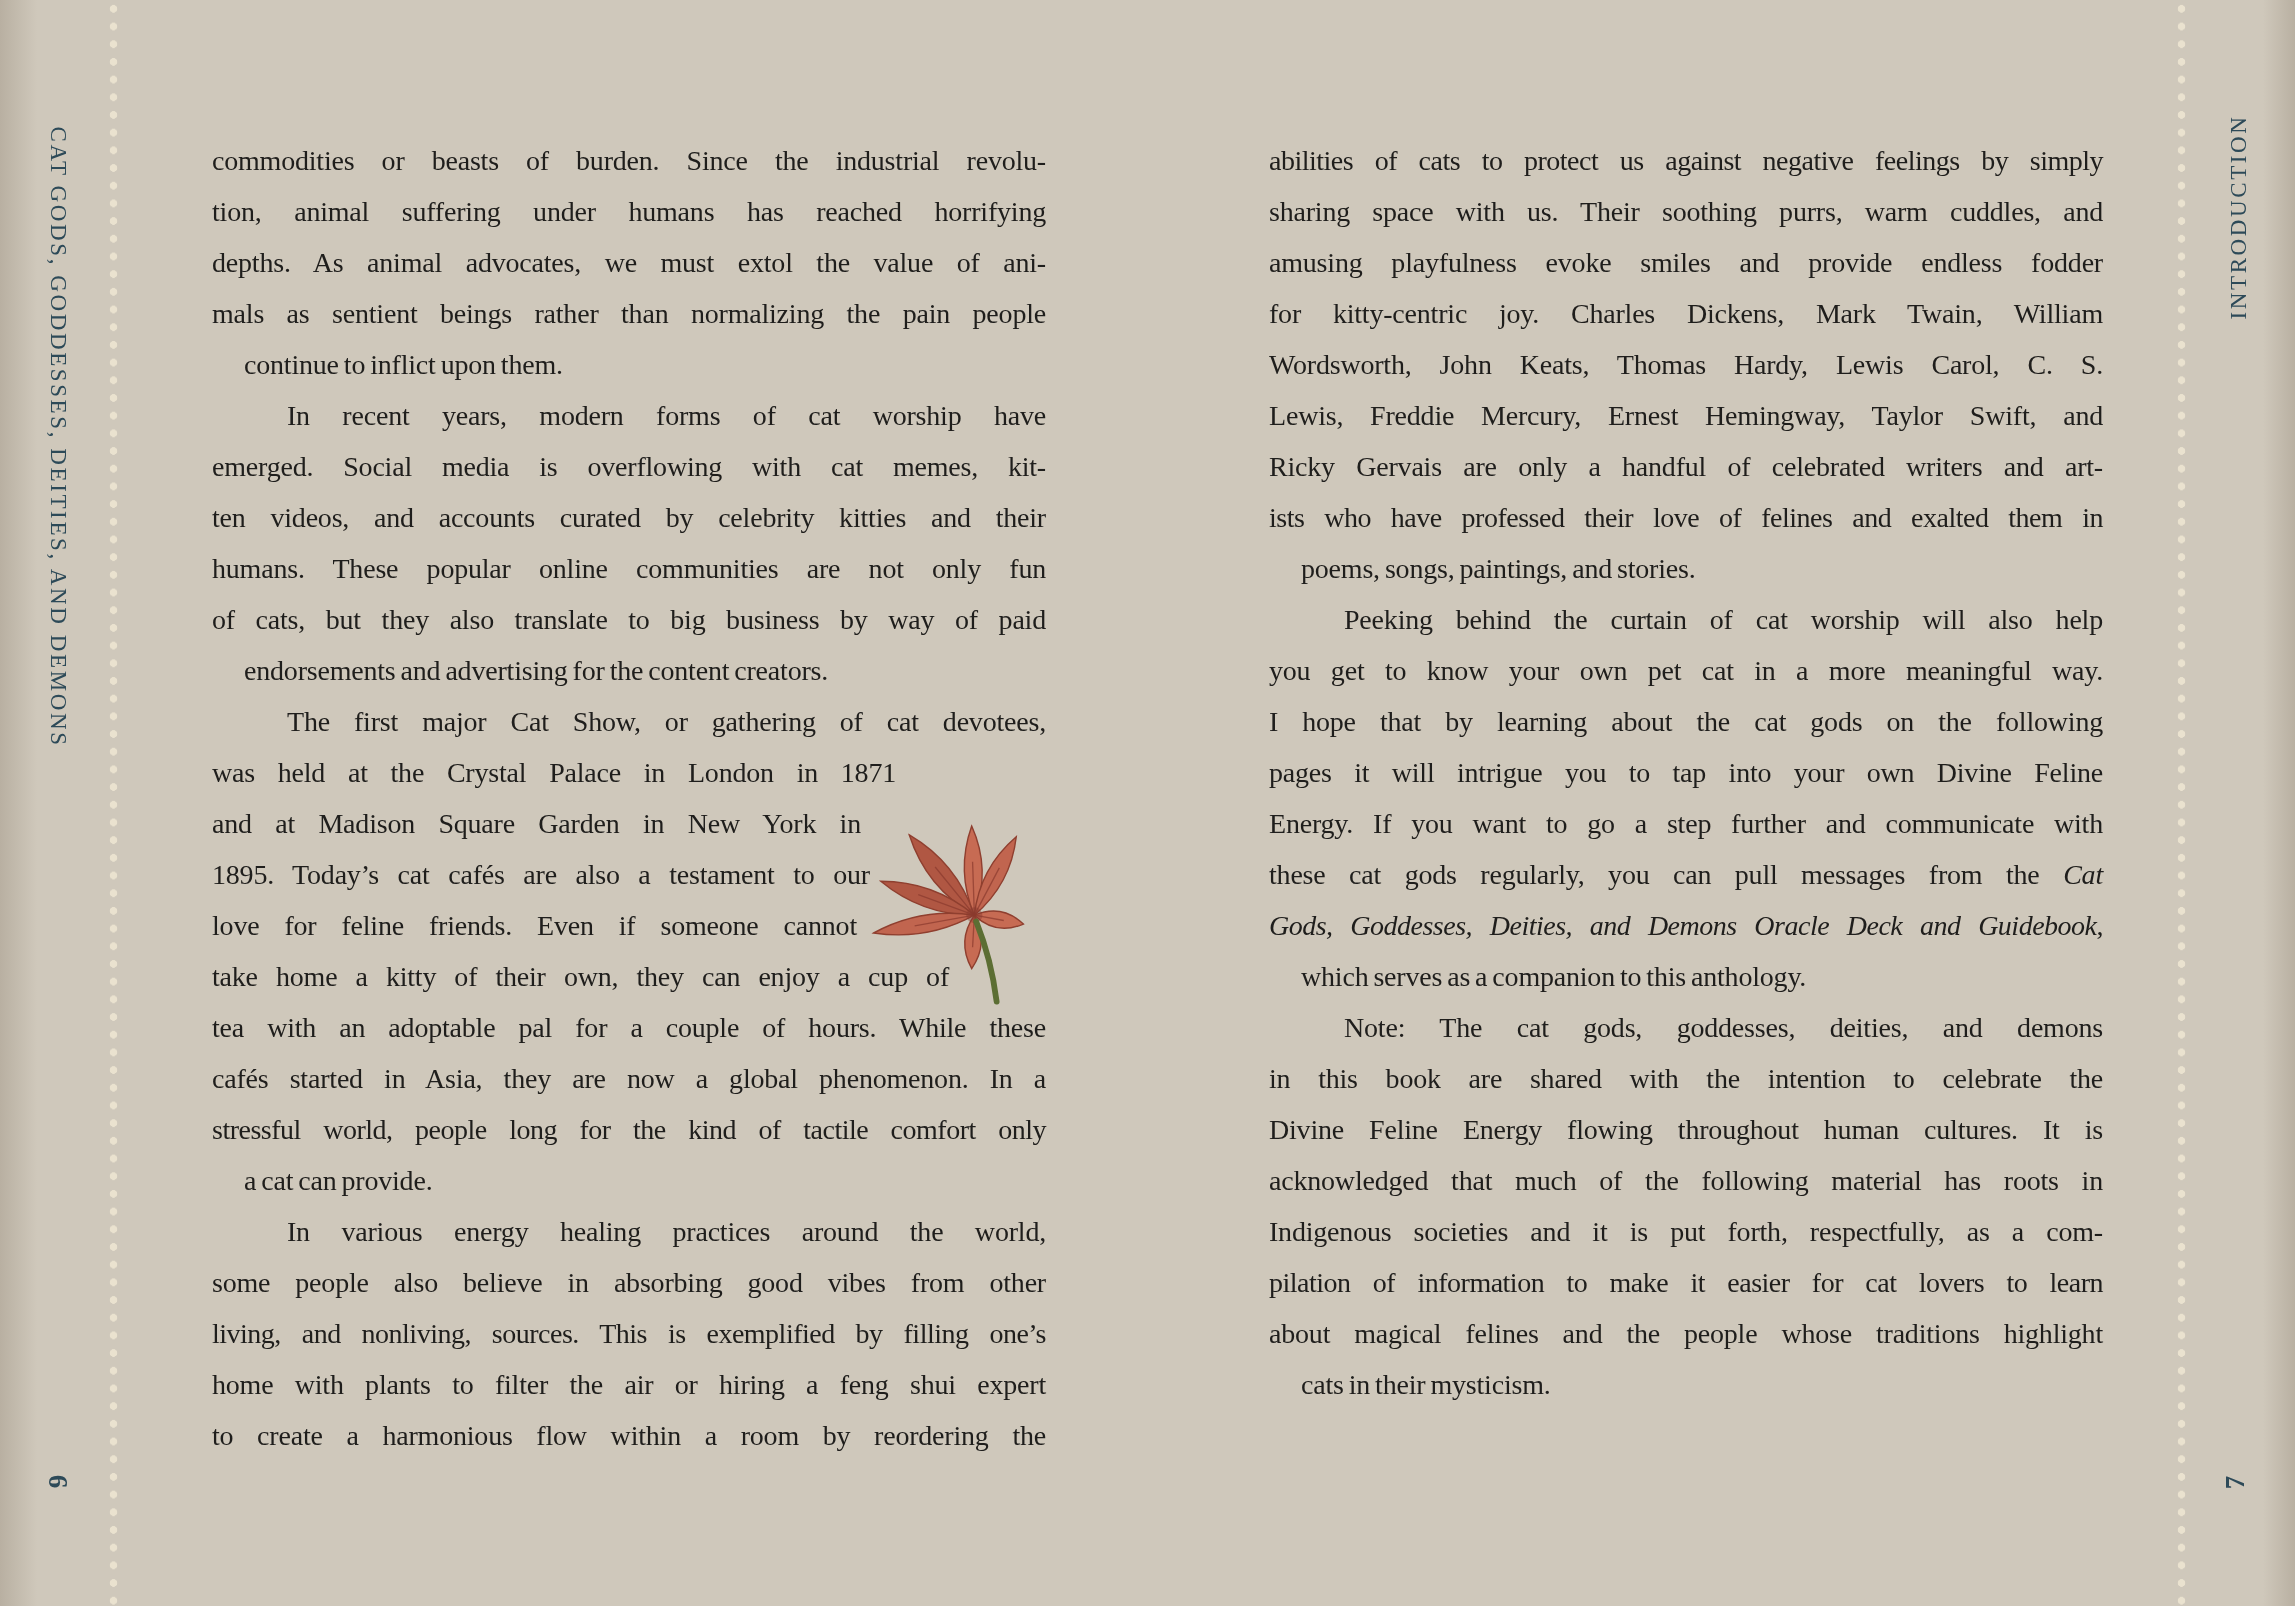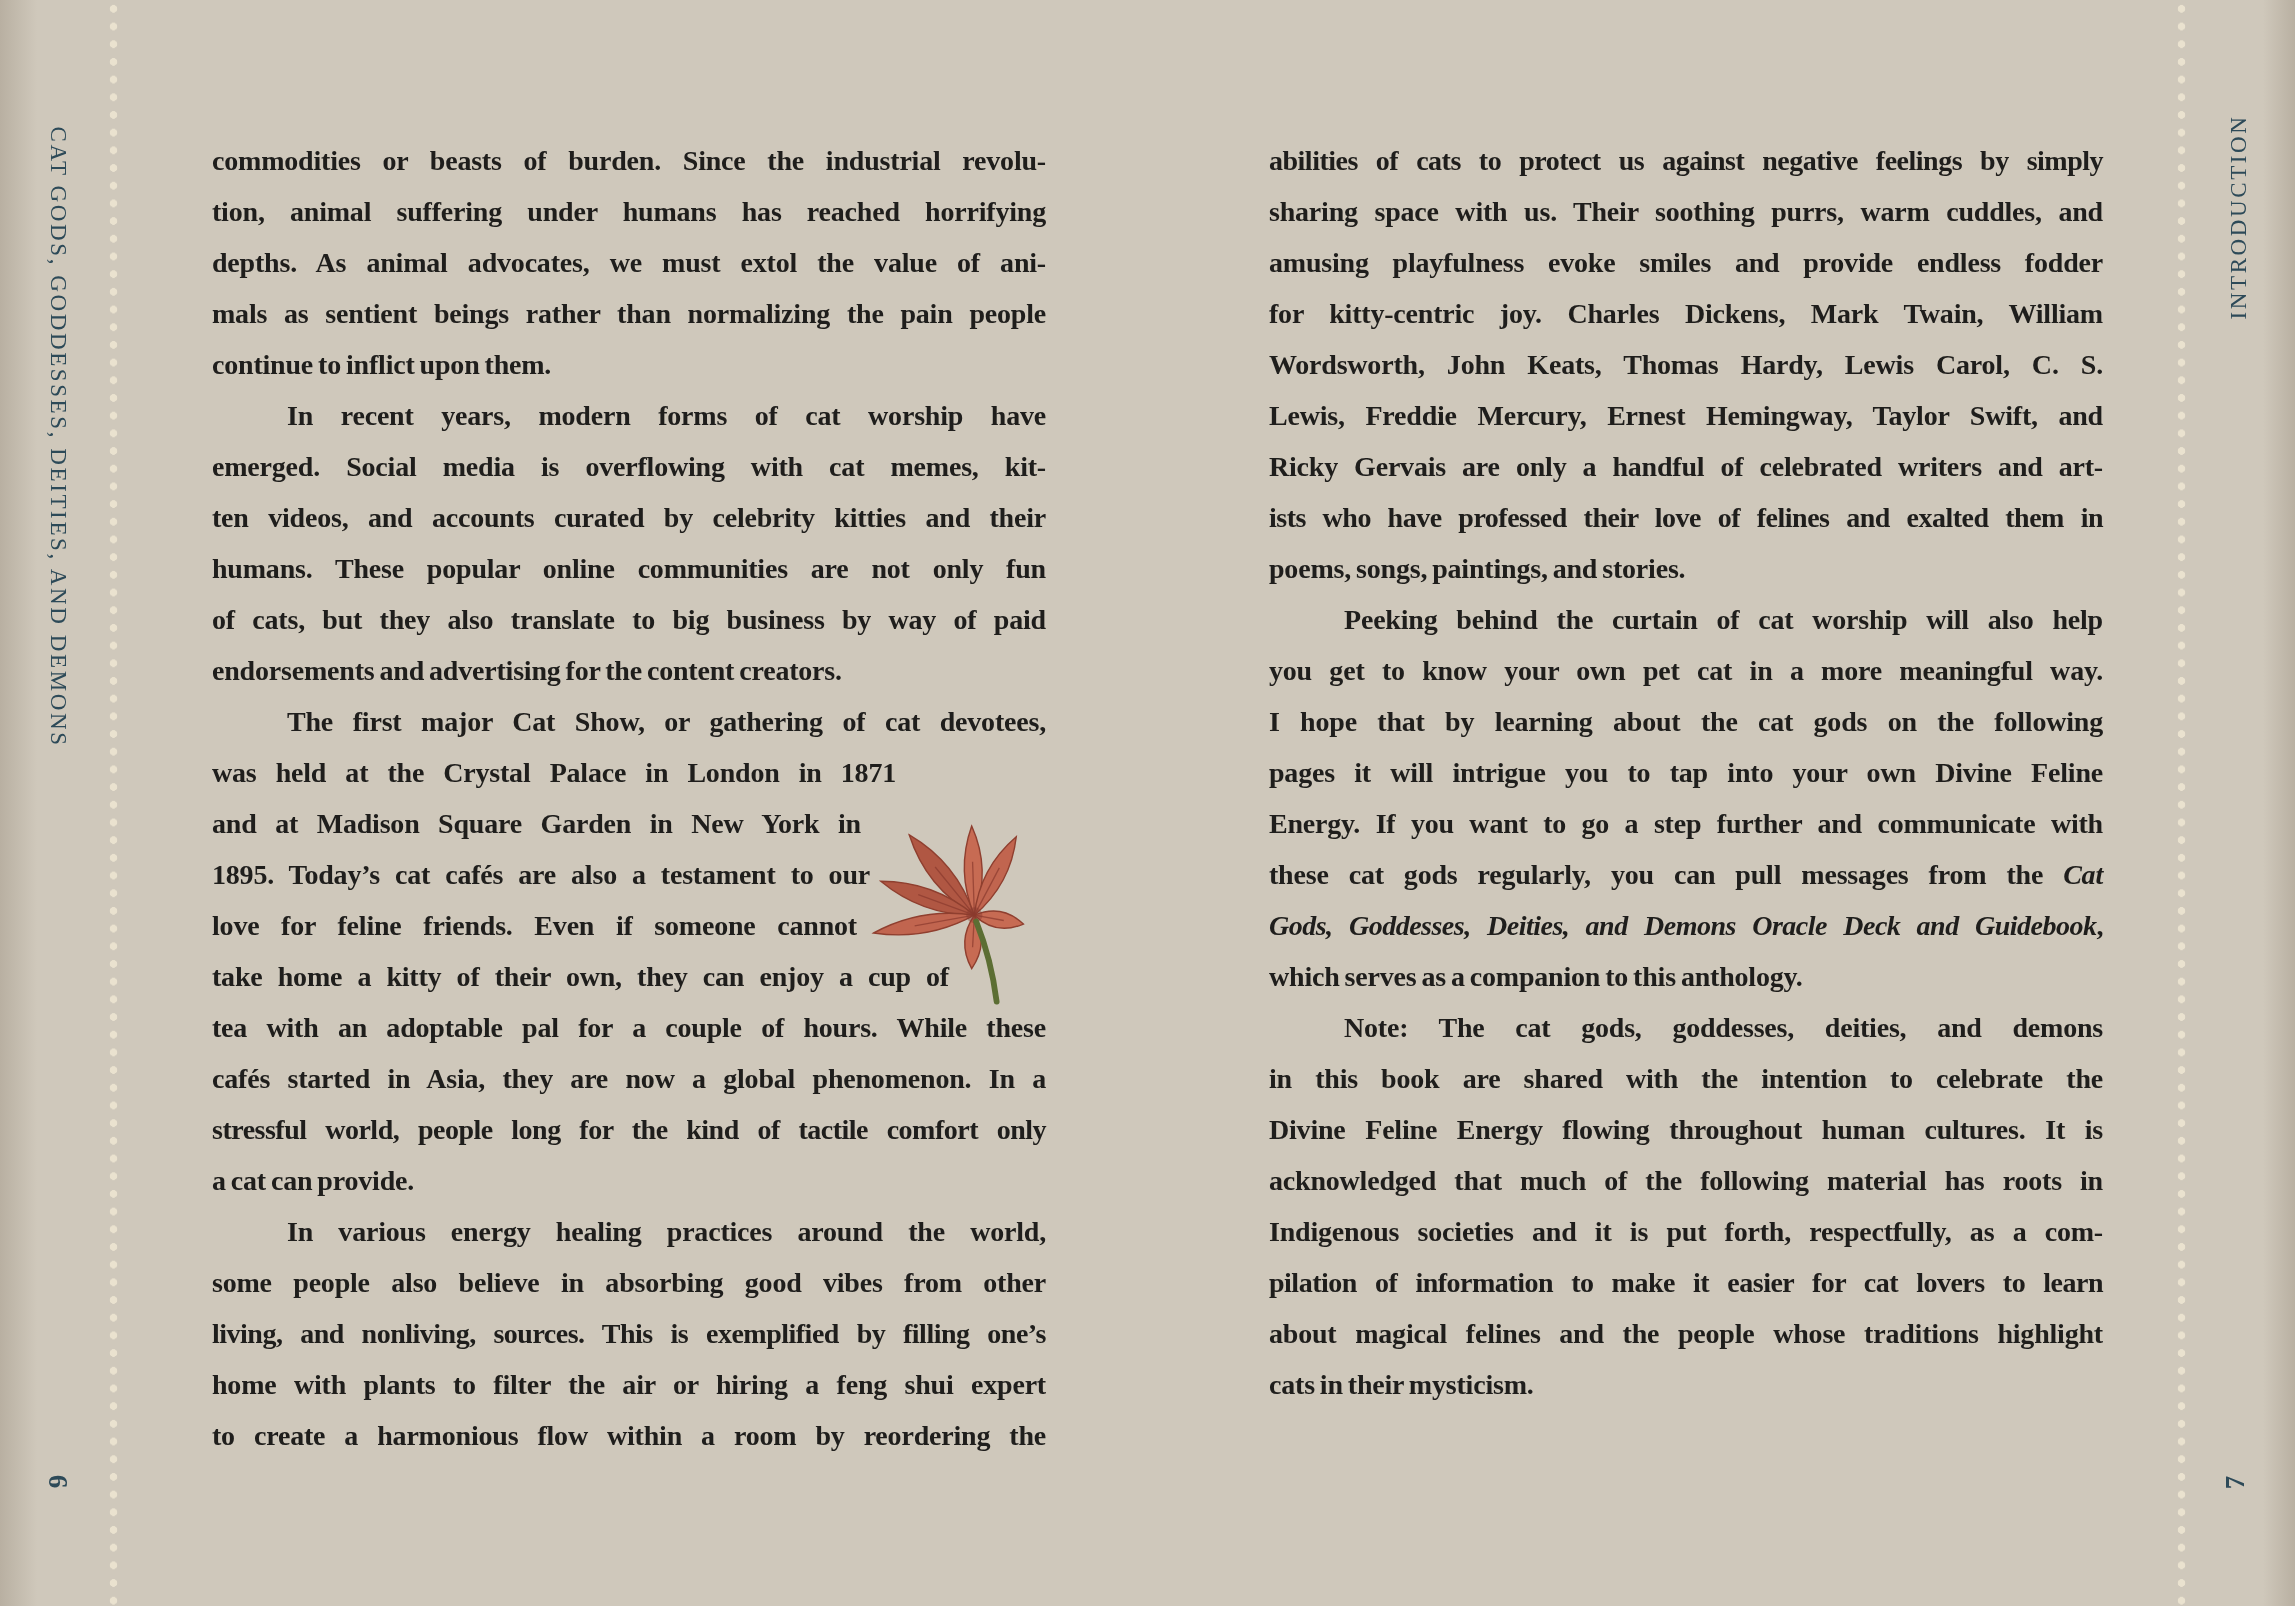--- a/index.html
+++ b/index.html
@@ -34,23 +34,23 @@
   }
   .pagenum.left{left:38px;top:1462px;transform:rotate(90deg);}
   .pagenum.right{left:2216px;top:1463px;transform:rotate(-90deg);}
   
   .column{position:absolute;top:135px;width:834px;color:#1f1e1c;}
   .column.left{left:212px;}
   .column.right{left:1269px;}
   .line{
     height:51px;line-height:51px;font-size:28px;
     text-align:justify;text-align-last:justify;
-    word-spacing:-1.8px;letter-spacing:-0.2px;font-weight:bold;
+    word-spacing:-1.8px;letter-spacing:-0.2px;
   }
-  .line.end{text-align:left;text-align-last:left;}
+  .line.end{text-align:left;text-align-last:left;margin-left:32px;}
   .line.tight{word-spacing:-3.1px;letter-spacing:-0.5px;}
   .it{font-style:italic;margin-top:18px;}
   
   .flower{position:absolute;left:850px;top:810px;}
 </style>
 </head>
 <body>
 
 <div class="spread">
 

